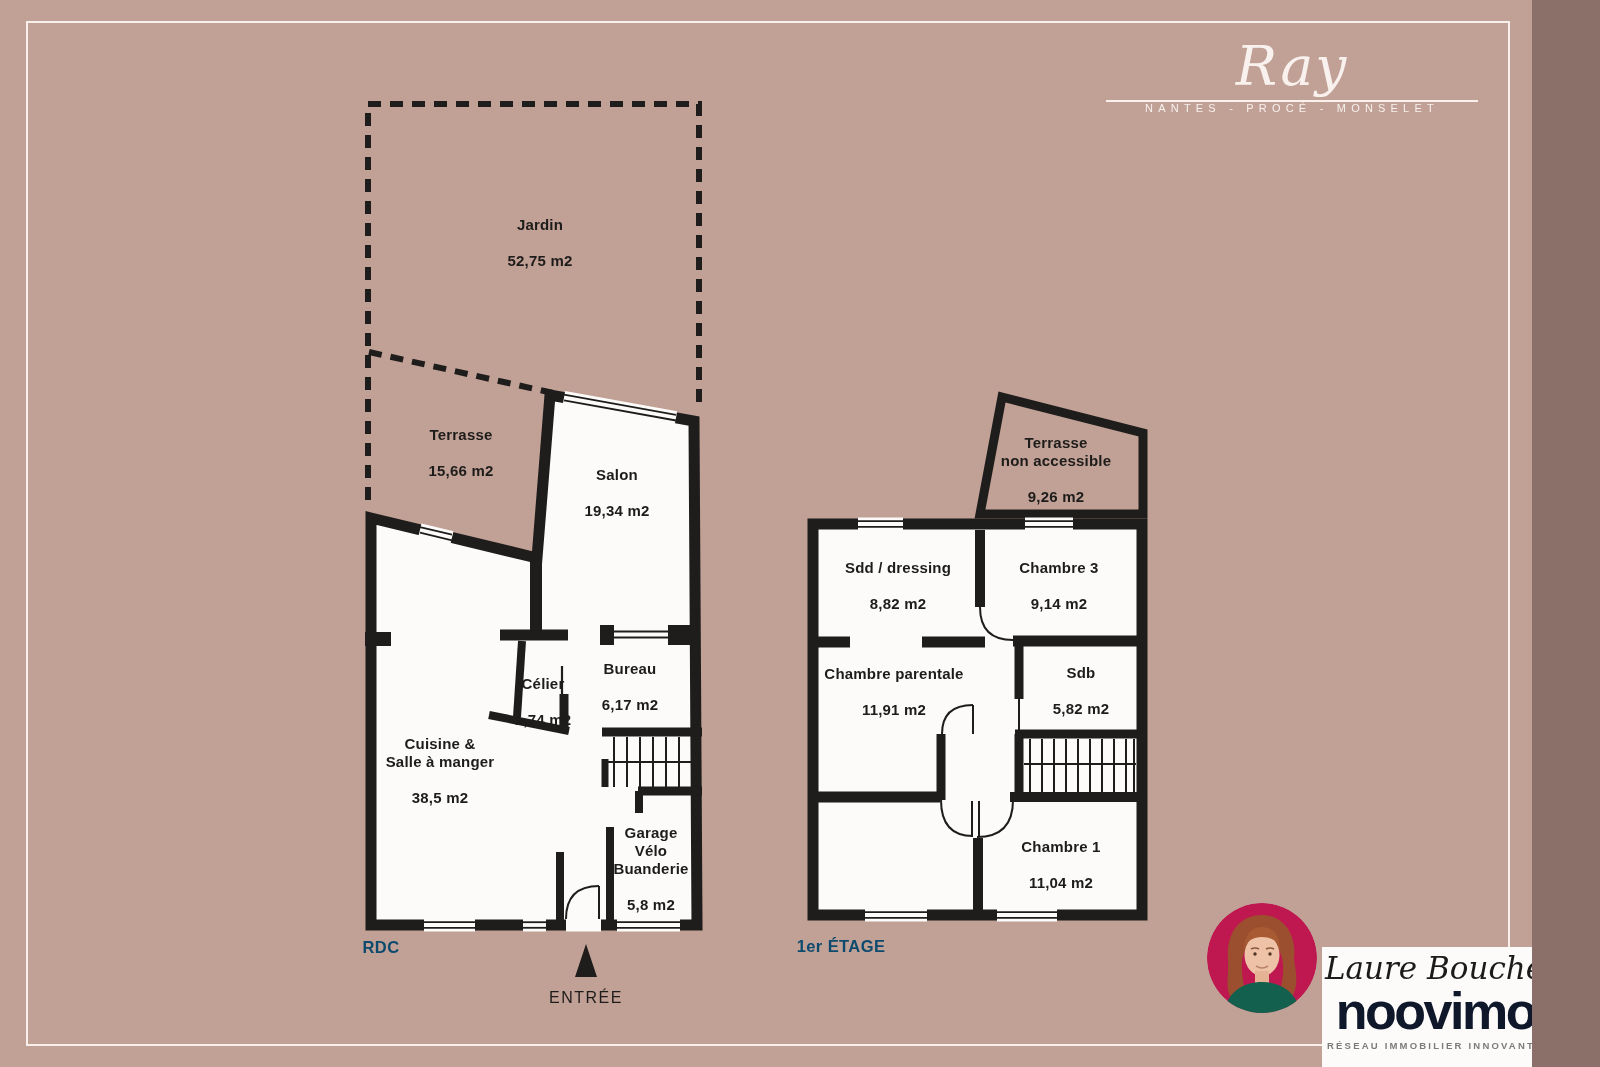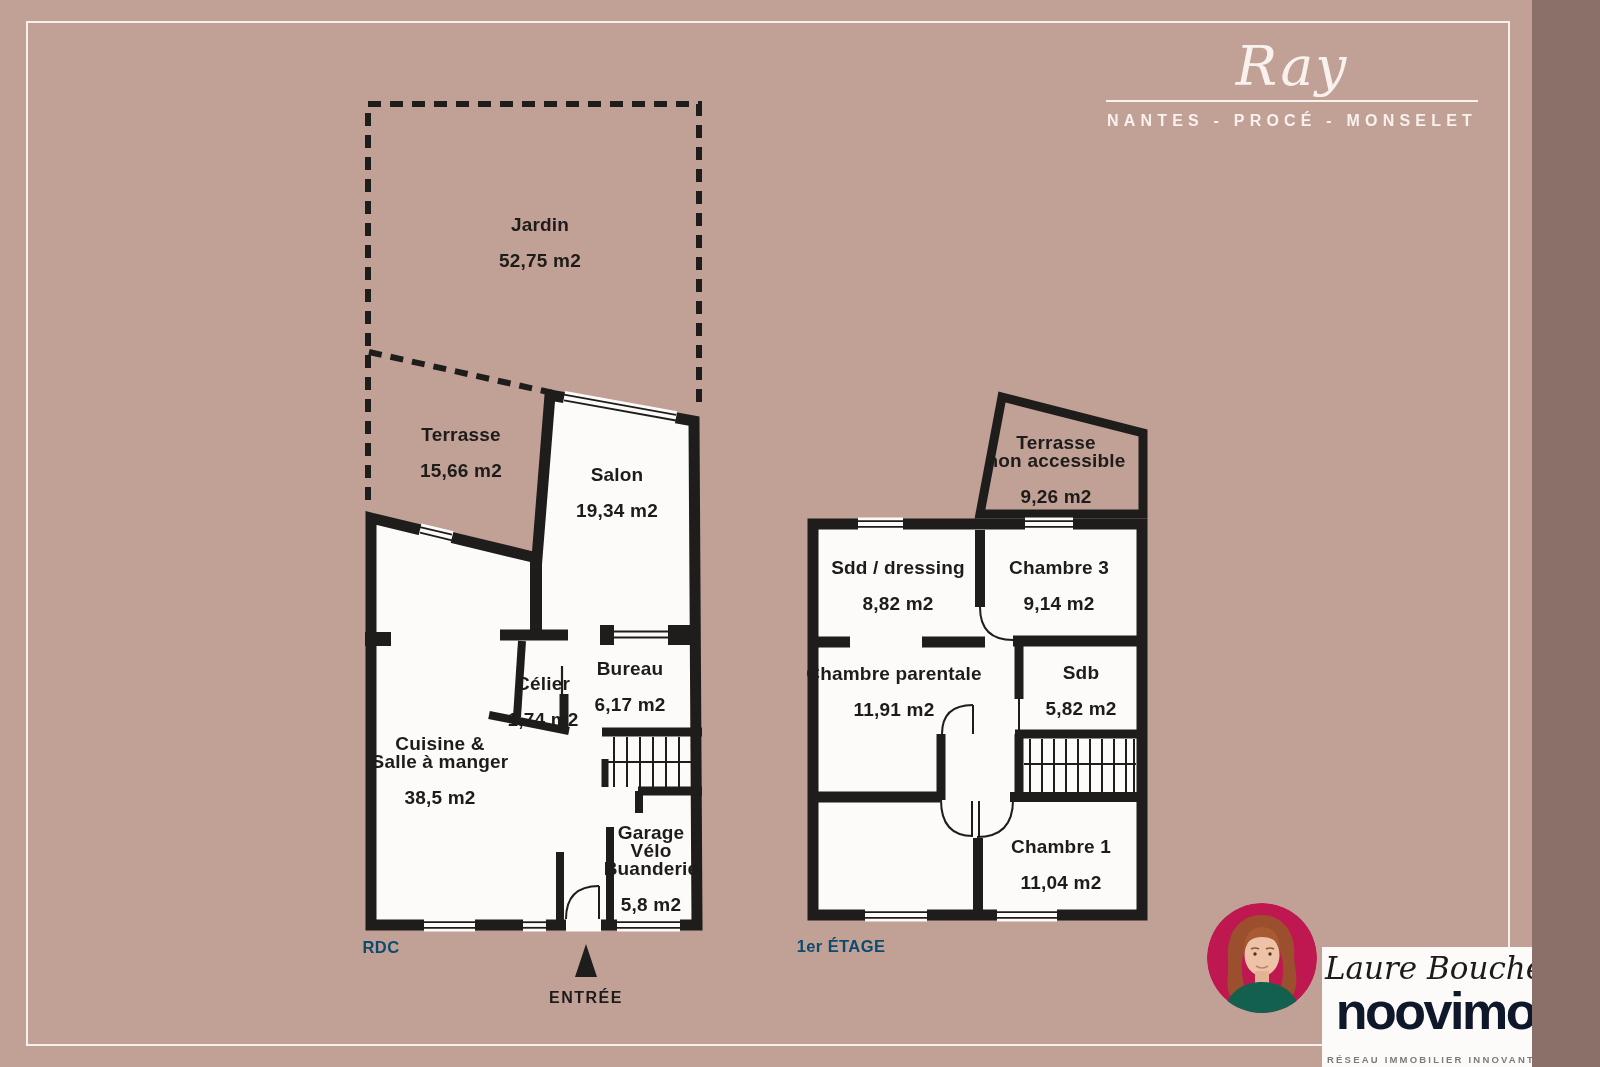--- a/index.html
+++ b/index.html
@@ -13,54 +13,54 @@
     position:absolute;left:26px;top:21px;right:22px;bottom:21px;
     border:2px solid #f7f0ec;pointer-events:none;
   }
   
   .header{position:absolute;left:1090px;top:36px;width:404px;text-align:center;color:#f8f1ed;}
   .brand-script{
     font-family:"DejaVu Serif", serif;font-style:italic;font-weight:400;
     font-size:55px;line-height:60px;letter-spacing:2px;
   }
   .brand-rule{width:372px;height:0;border-top:2px solid #f8f1ed;margin:4px auto 0;}
-  .brand-location{margin-top:10px;font-size:16px;letter-spacing:5.2px;font-weight:700;white-space:nowrap;}
+  .brand-location{font-size:11px;letter-spacing:5.2px;font-weight:400;white-space:nowrap;}
   
   .plan-svg{position:absolute;left:0;top:0;}
   
   .room-label{
     position:absolute;transform:translate(-50%,-50%);
-    text-align:center;font-weight:bold;font-size:19px;line-height:18px;
+    text-align:center;font-weight:bold;font-size:15px;line-height:18px;
     color:#1d1c1a;white-space:pre-line;letter-spacing:.2px;
   }
   .floor-label{
     position:absolute;transform:translate(-50%,-50%);
     font-weight:bold;font-size:16.5px;letter-spacing:.4px;color:#0c4a6e;white-space:nowrap;
   }
   .entrance-label{
     position:absolute;transform:translate(-50%,-50%);
-    font-weight:bold;font-size:16px;letter-spacing:1.5px;color:#1d1c1a;white-space:nowrap;
+    font-weight:normal;font-size:16px;letter-spacing:1.5px;color:#1d1c1a;white-space:nowrap;
   }
   
   .agent-panel{position:absolute;left:1322px;top:947px;width:278px;height:120px;background:#fcfbfa;}
   .agent-photo{
     position:absolute;left:1207px;top:903px;width:110px;height:110px;border-radius:50%;
     overflow:hidden;box-shadow:0 0 0 0 transparent;
   }
   .agent-text{position:absolute;left:1325px;top:948px;width:210px;text-align:right;}
   .agent-name{
     font-family:"DejaVu Serif", serif;font-style:italic;font-size:31px;line-height:40px;
     color:#1c1b1a;white-space:nowrap;
   }
   .agent-brand{
     font-weight:bold;font-size:52px;line-height:46px;letter-spacing:-2.5px;
     color:#0f172a;text-transform:lowercase;
   }
   .agent-tagline{
-    margin-top:20px;font-size:9.5px;letter-spacing:2.2px;color:#7d7b79;white-space:nowrap;font-weight:bold;
+    margin-top:6px;font-size:9.5px;letter-spacing:2.2px;color:#7d7b79;white-space:nowrap;font-weight:bold;
   }
 </style>
 </head>
 <body>
 
 <div class="stage">
 
   <div class="frame"></div>
 
   <div class="header">

